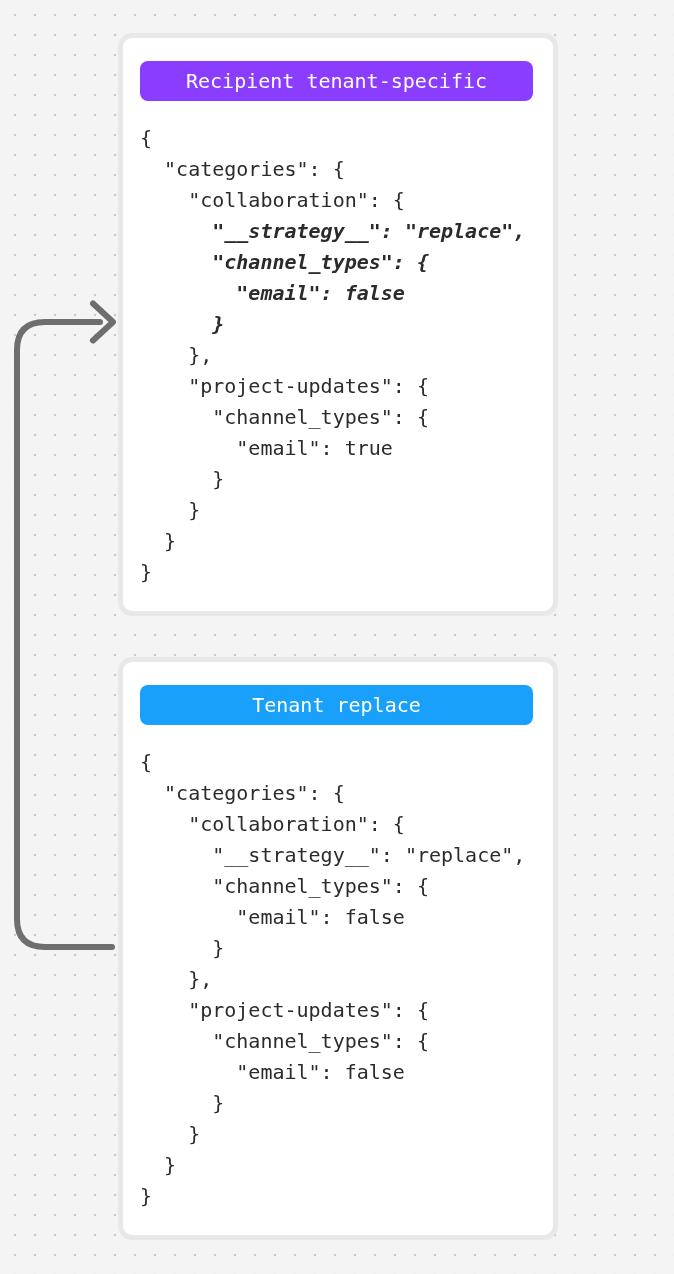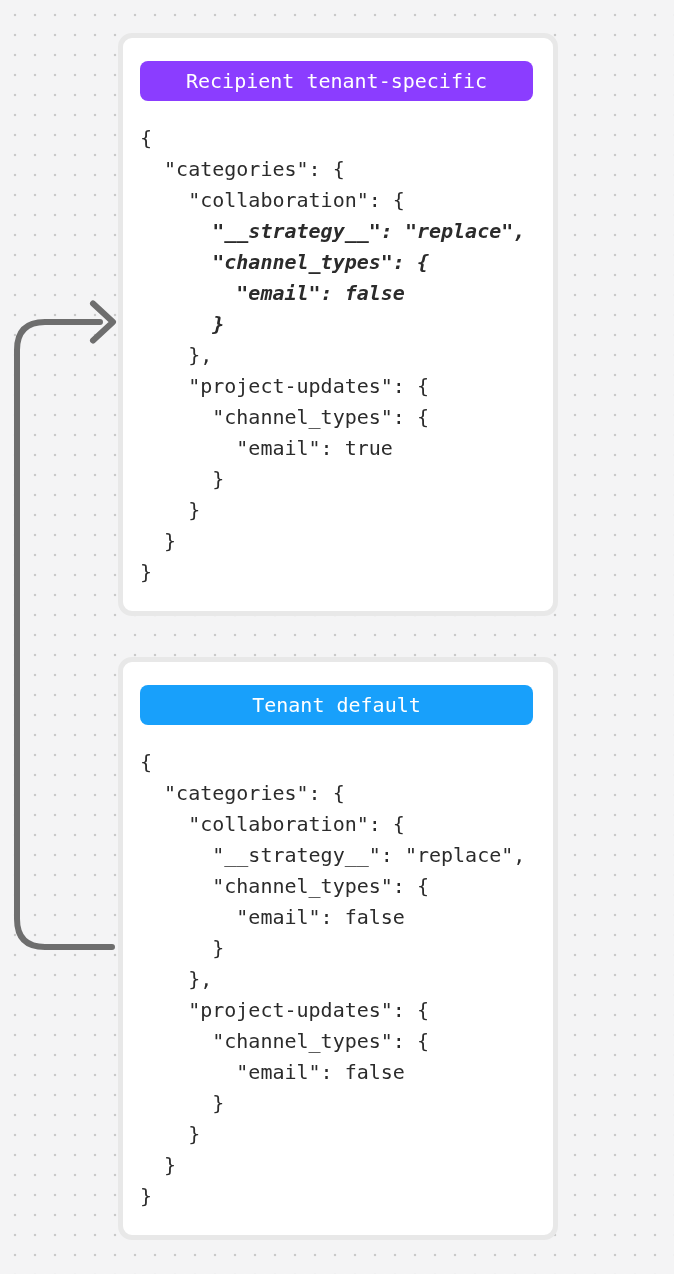--- a/index.html
+++ b/index.html
@@ -98,21 +98,21 @@
         <div class="code-line">      "channel_types": {</div>
         <div class="code-line">        "email": true</div>
         <div class="code-line">      }</div>
         <div class="code-line">    }</div>
         <div class="code-line">  }</div>
         <div class="code-line">}</div>
       </div>
   </section>
 
   <section class="card card-bottom">
-    <div class="badge" style="background-color: rgb(24, 160, 251);">Tenant default</div>
+    <div class="badge" style="background-color: rgb(24, 160, 251);">Tenant replace</div>
     <div class="code">
         <div class="code-line">{</div>
         <div class="code-line">  "categories": {</div>
         <div class="code-line">    "collaboration": {</div>
         <div class="code-line">      "__strategy__": "replace",</div>
         <div class="code-line">      "channel_types": {</div>
         <div class="code-line">        "email": false</div>
         <div class="code-line">      }</div>
         <div class="code-line">    },</div>
         <div class="code-line">    "project-updates": {</div>

